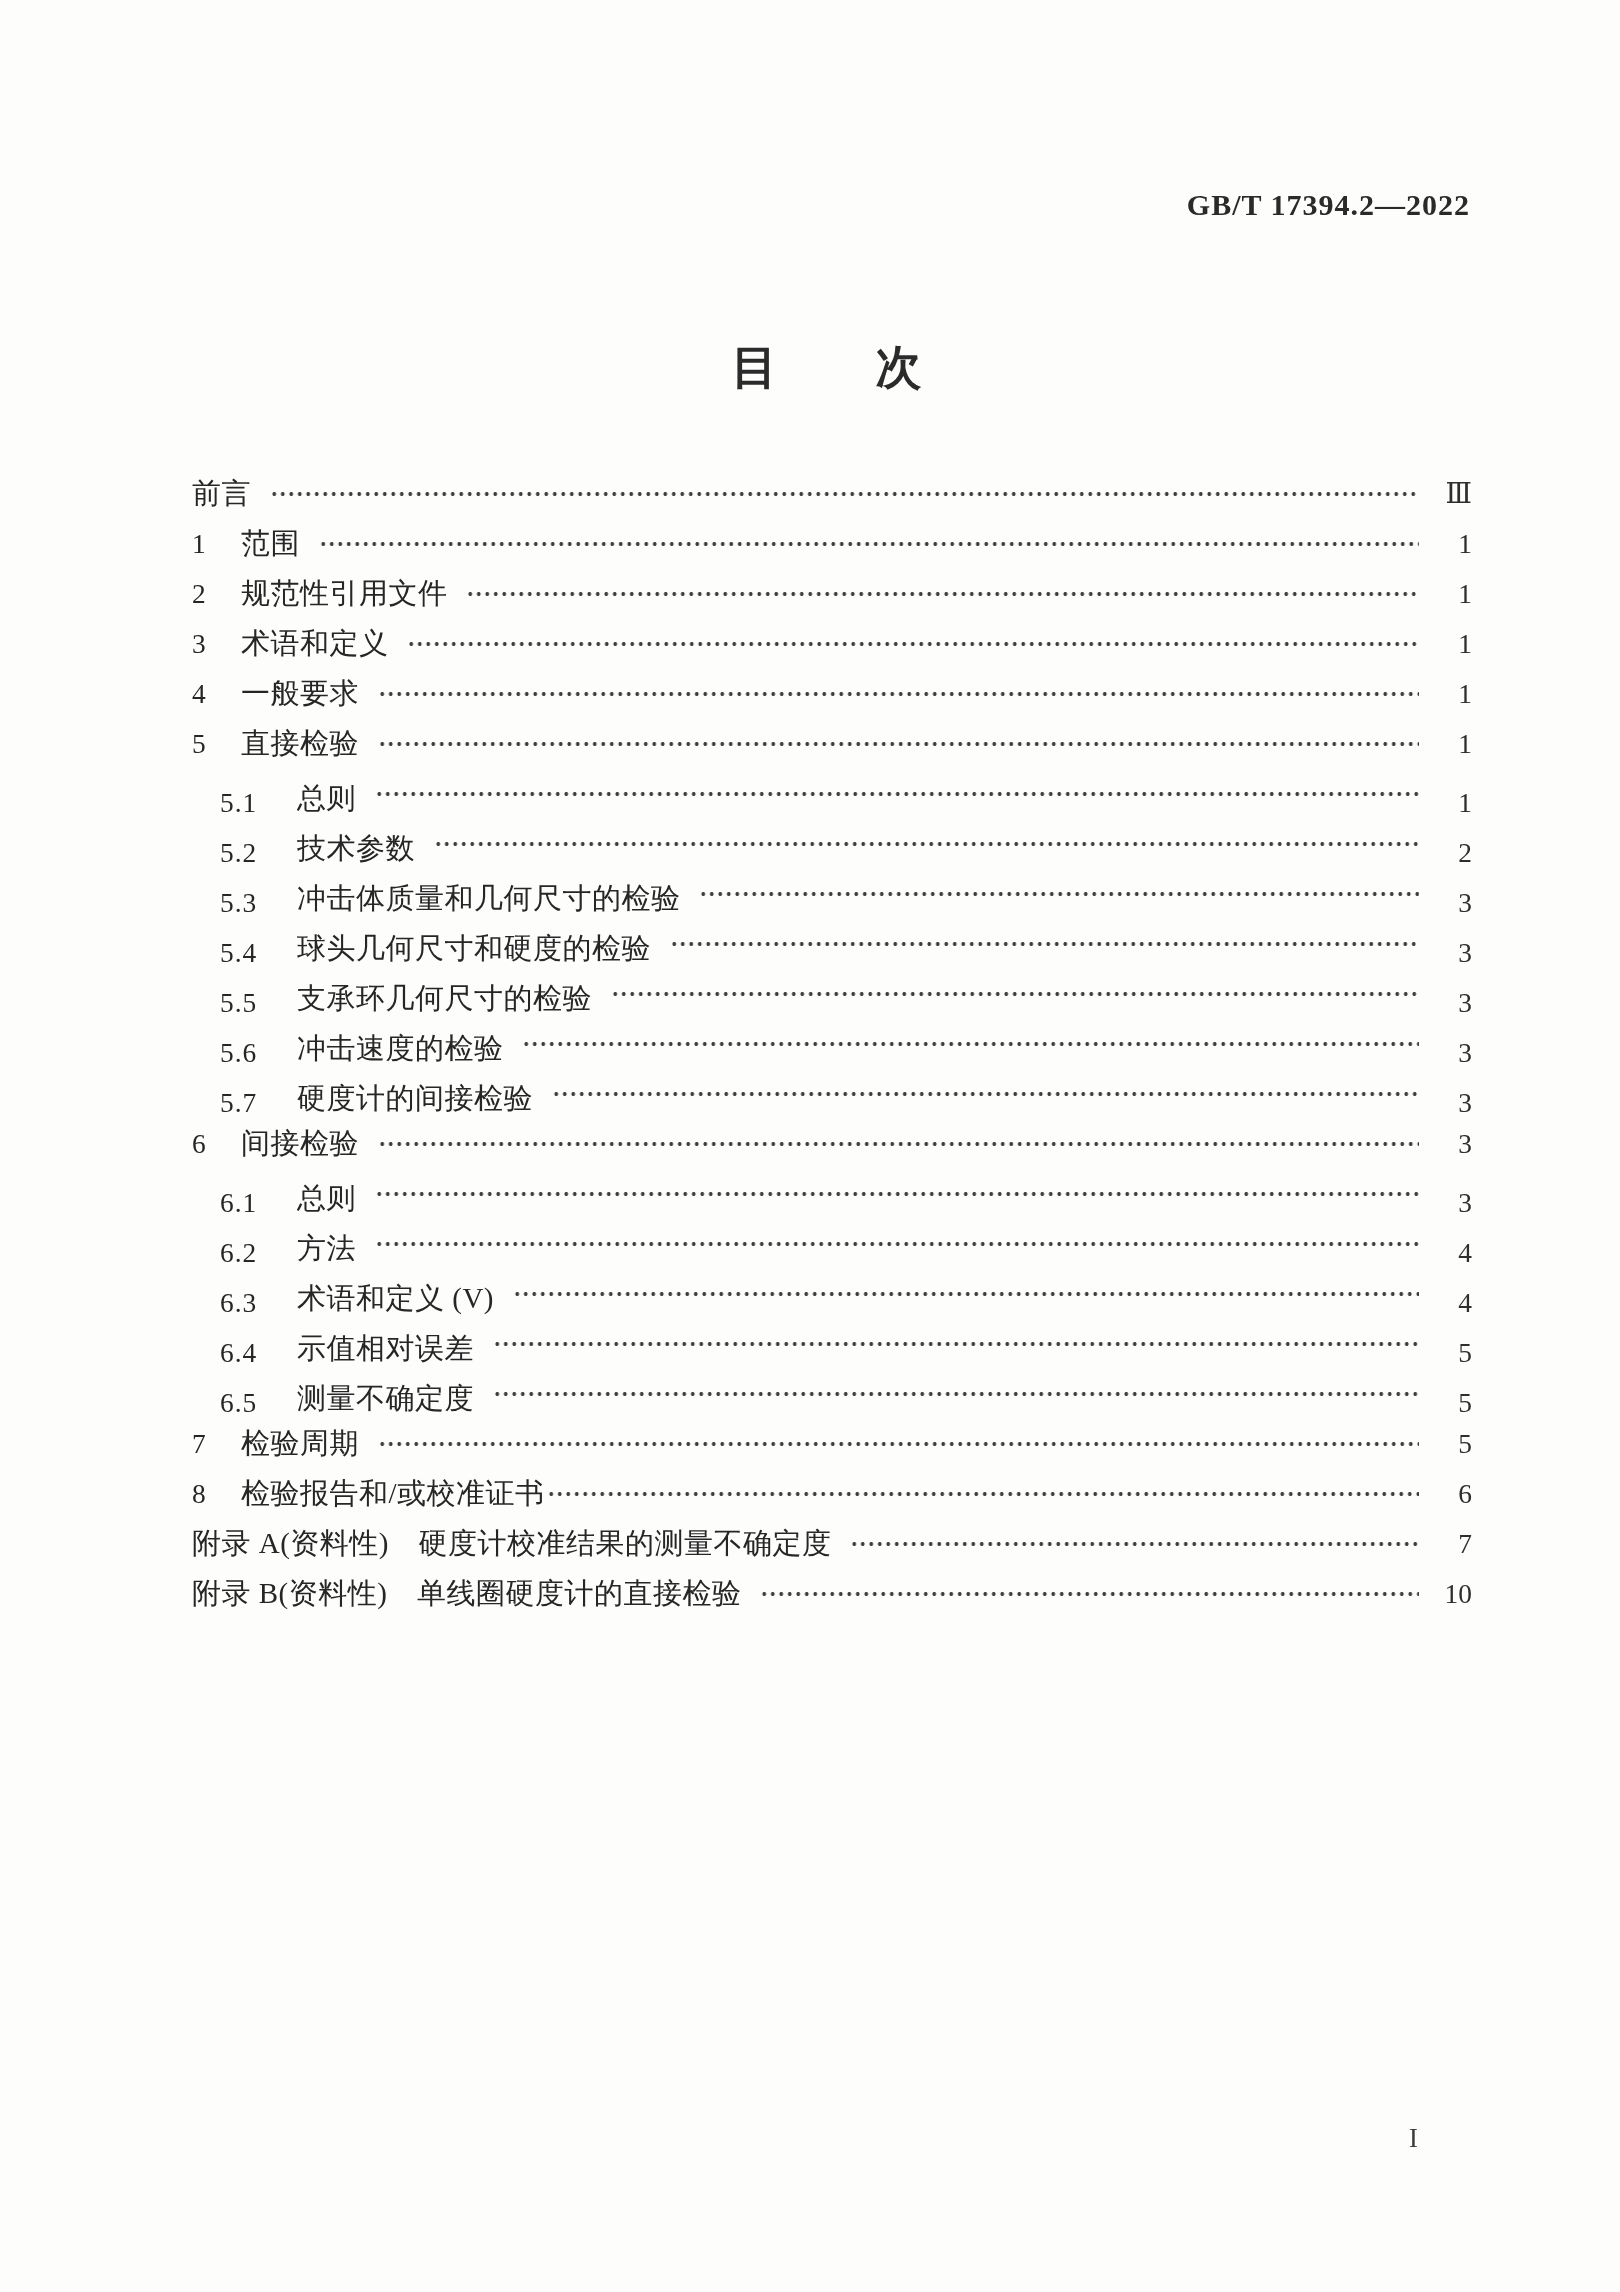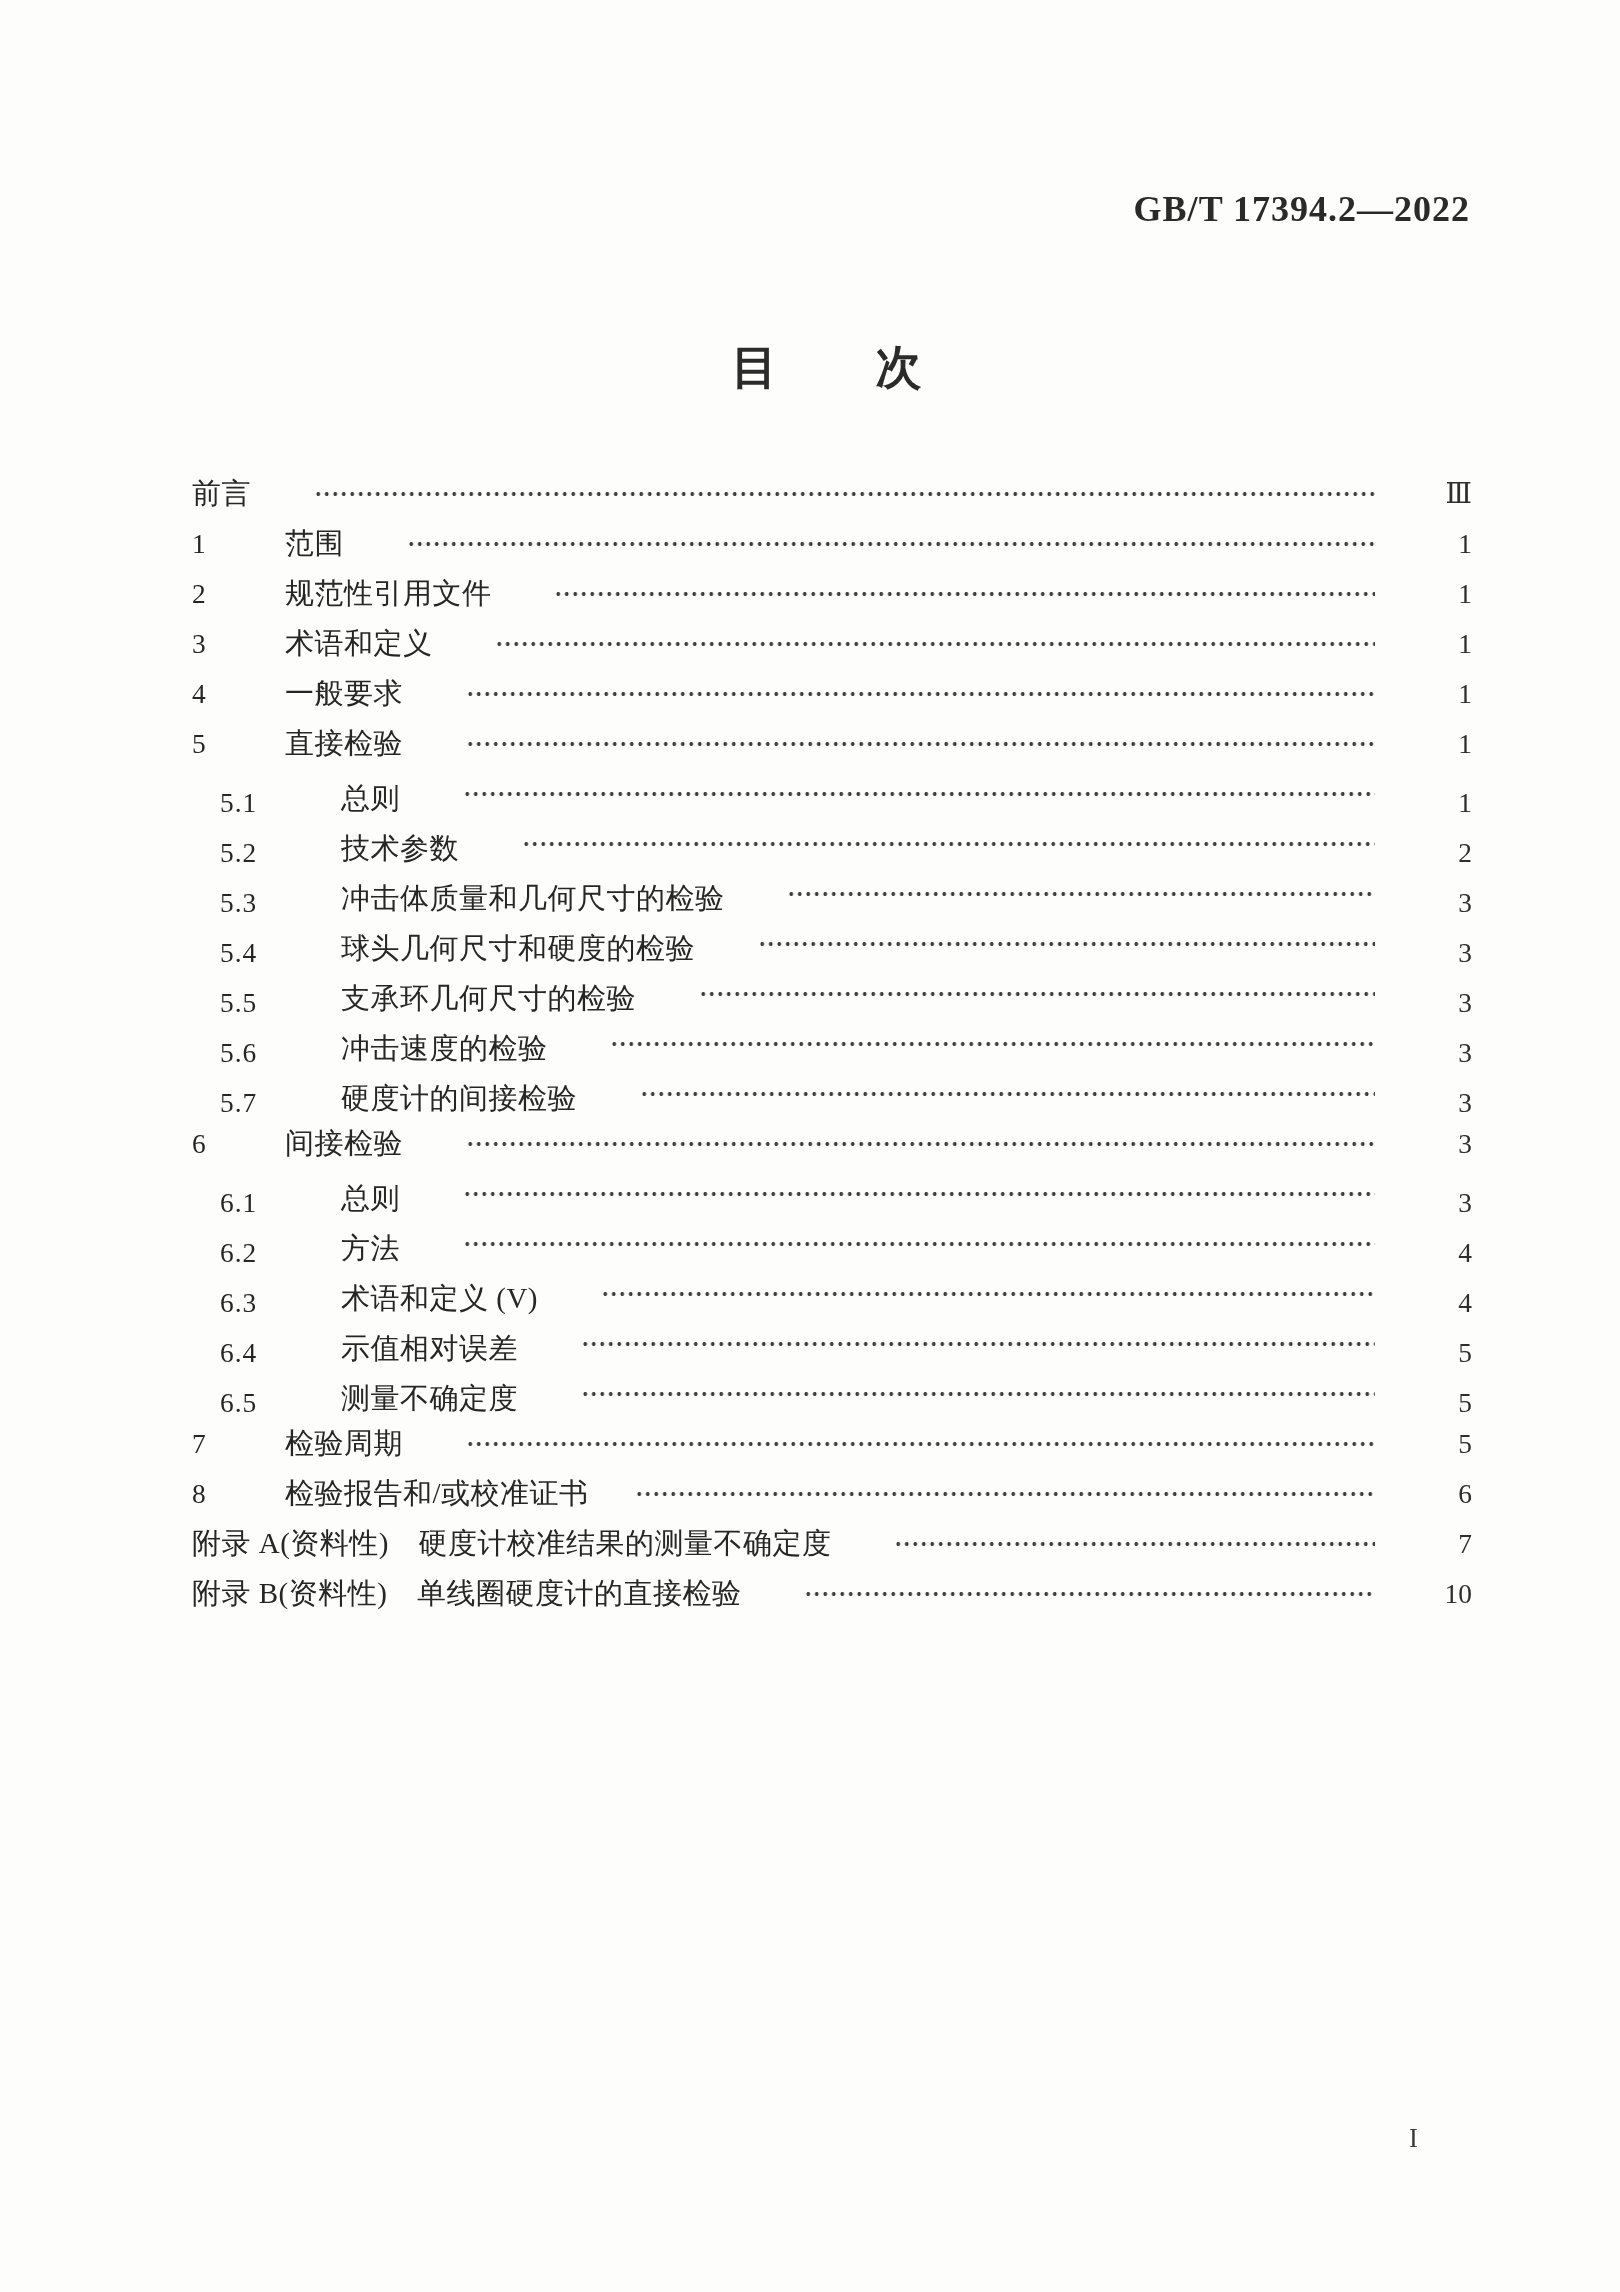--- a/index.html
+++ b/index.html
@@ -15,21 +15,21 @@
     font-family: "Liberation Serif", "DejaVu Serif", serif;
     color: #222222;
     background: #fdfdfc;
   }
   .doc-header {
     position: absolute;
     top: 188px;
     left: 0;
     right: 150px;
     text-align: right;
-    font-size: 36px;
+    font-size: 30px;
     font-weight: 700;
     letter-spacing: 1px;
     color: #2a2a2a;
   }
   .doc-title {
     position: absolute;
     top: 337px;
     left: 0;
     width: 100%;
     text-align: center;
@@ -47,21 +47,20 @@
   }
   .row {
     display: flex;
     align-items: center;
     height: 50px;
     padding-left: 192px;
     padding-right: 148px;
     font-size: 29px;
     color: #262626;
     white-space: nowrap;
-    gap: 44px;
   }
   .row.sub {
     padding-left: 220px;
     align-items: flex-end;
   }
   .num {
     flex: none;
     width: 49px;
     font-size: 27.4px;
     letter-spacing: 1px;

